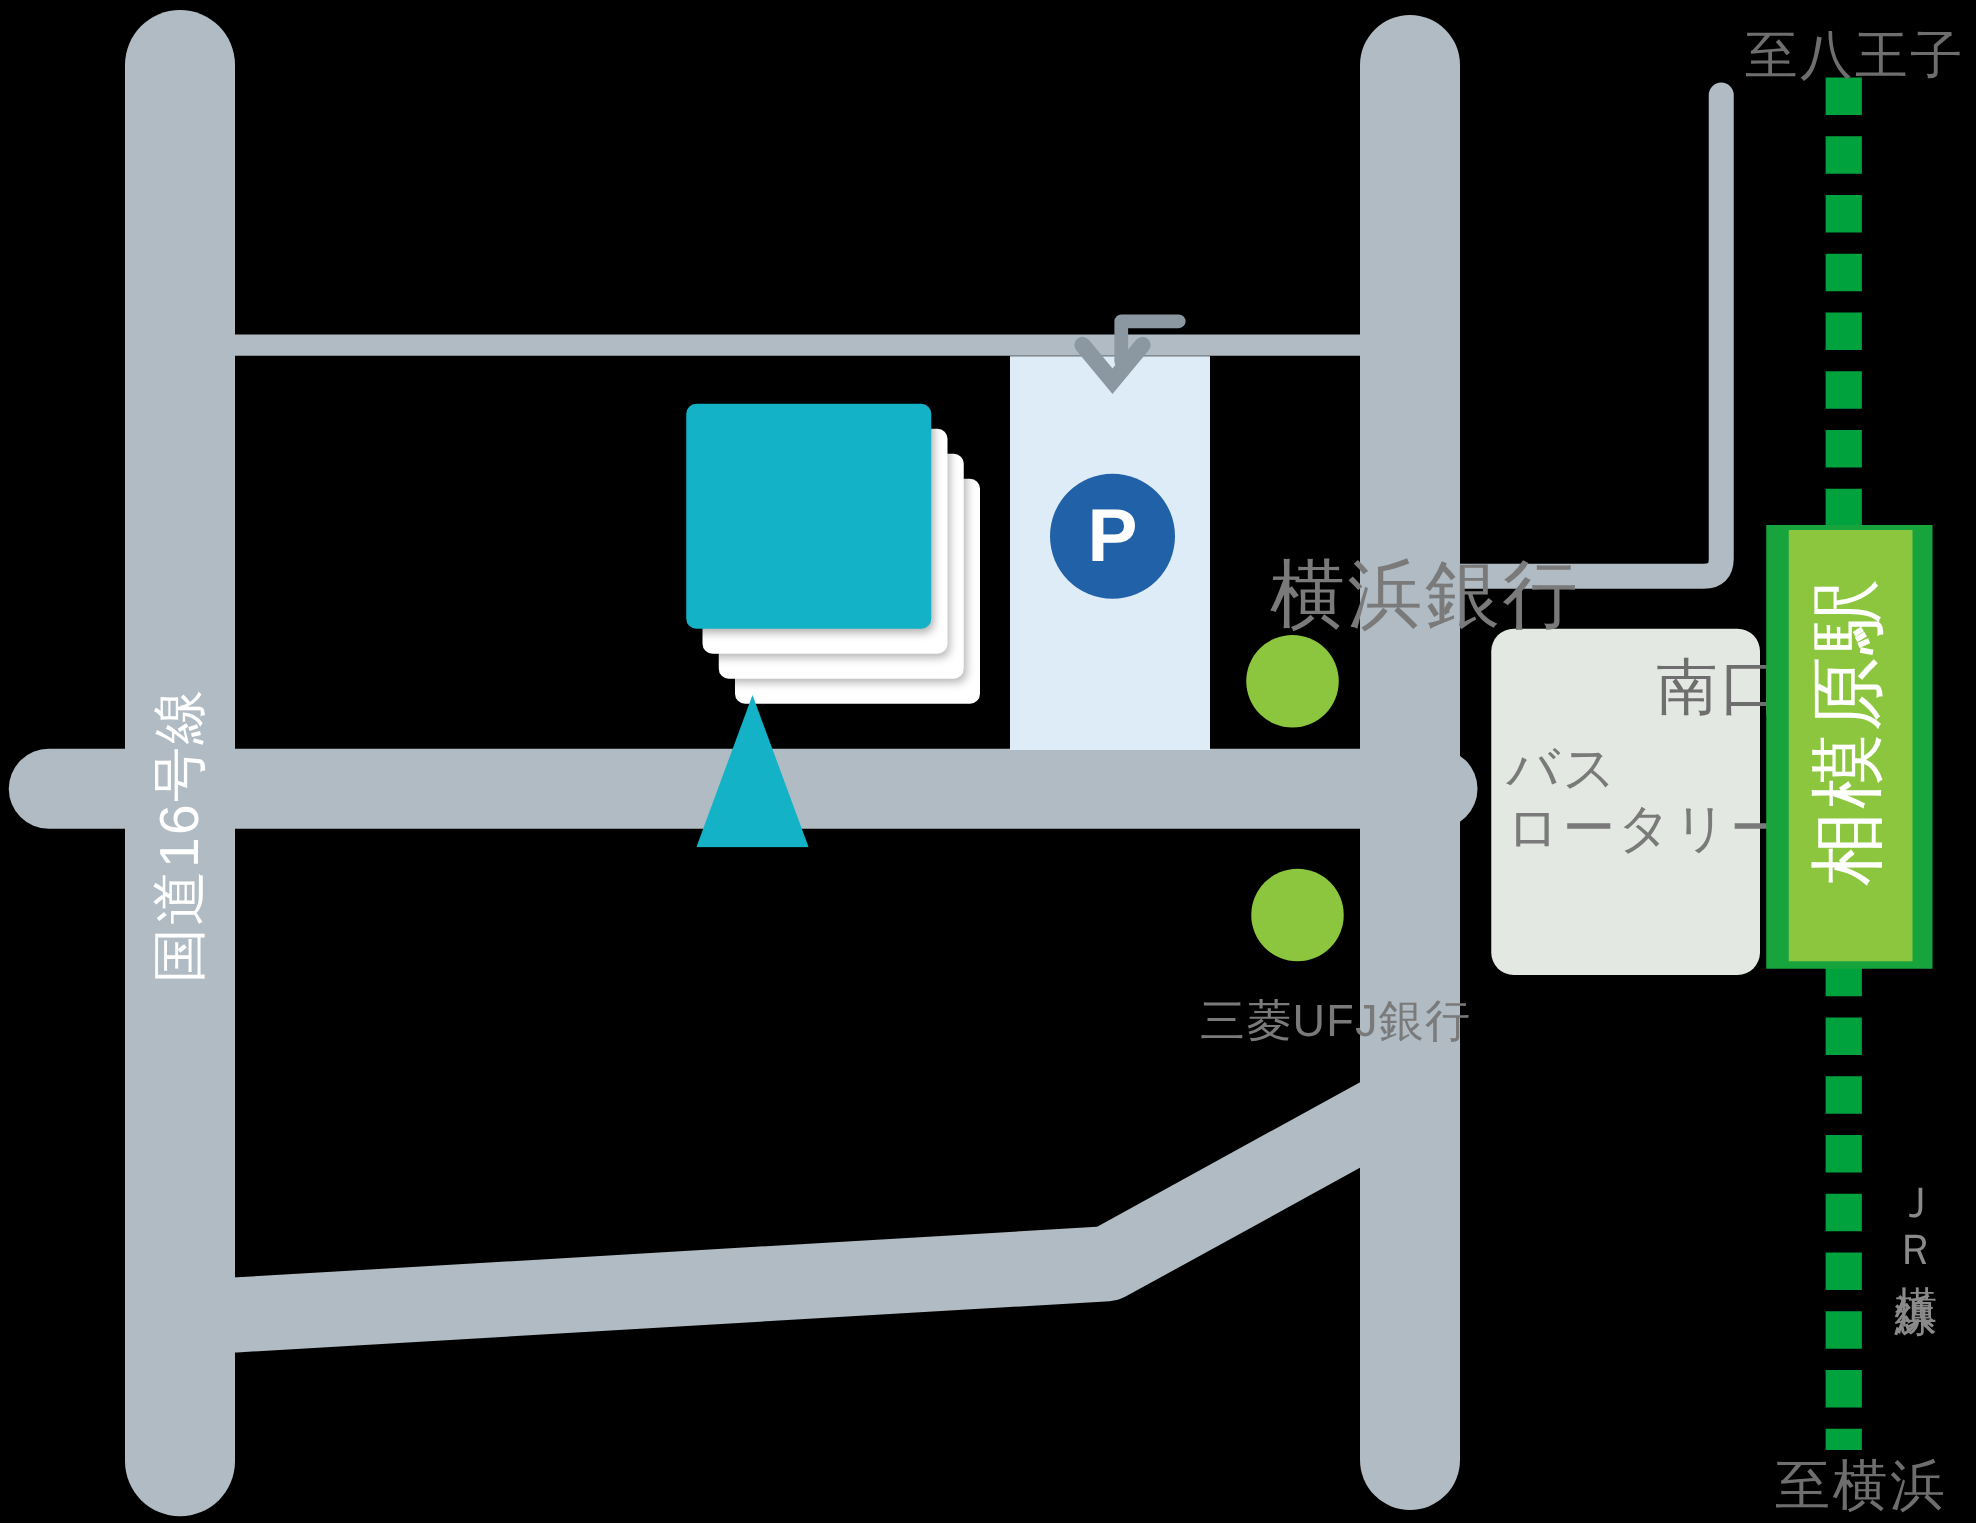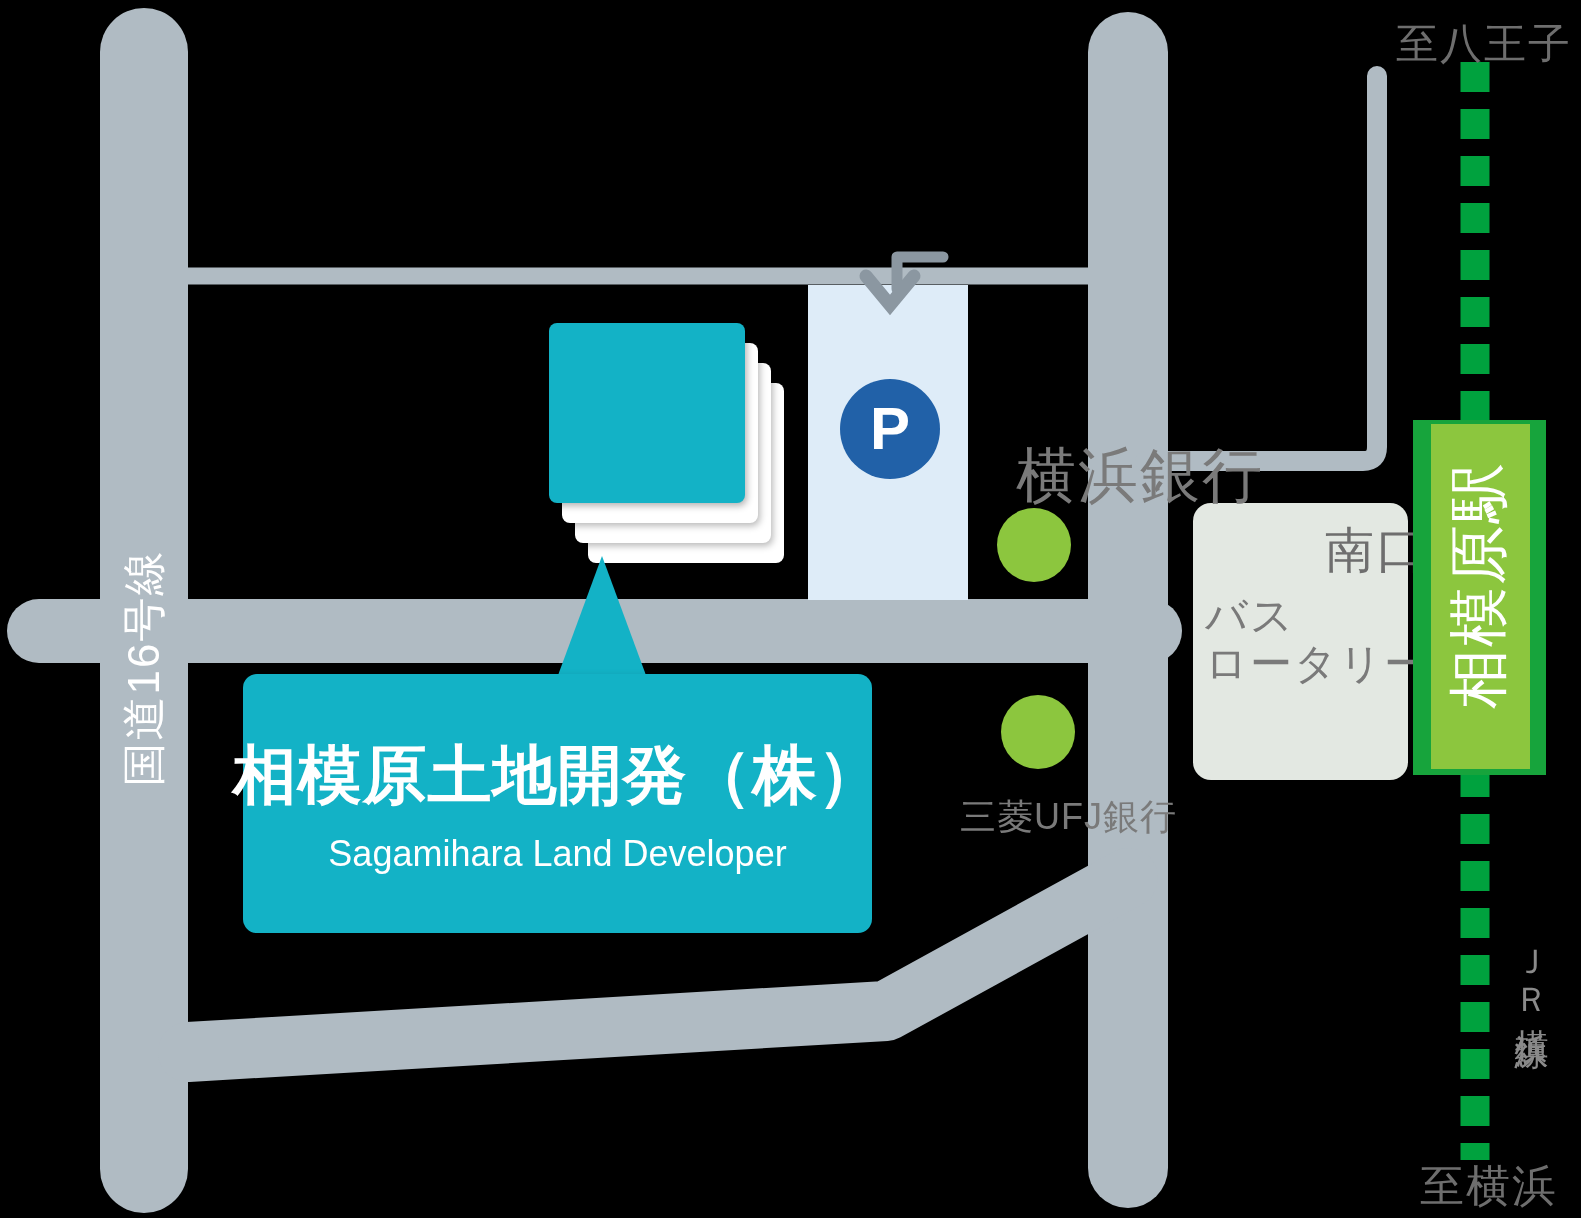--- a/index.html
+++ b/index.html
@@ -35,21 +35,21 @@
             display:flex;align-items:center;justify-content:center;}
   .p-circle span{color:#fff;font-size:60px;font-weight:bold;line-height:1;}
   
   .lbl{white-space:nowrap;line-height:1.15;}
   .gray{color:#7a7a7a;} .dgray{color:#6e6e6e;}
   .bank1{left:1016px;top:441px;font-size:60px;letter-spacing:2px;}
   .bank2{left:960px;top:796px;font-size:36px;letter-spacing:1px;}
   .bus-lbl{left:1205px;top:592px;font-size:42px;letter-spacing:2px;font-family:Liberation Serif, serif;}
   .minami{left:1325px;top:522px;font-size:49px;letter-spacing:2px;}
   .to-hachioji{left:1396px;top:20px;font-size:42px;letter-spacing:2px;}
-  .to-yokohama{left:1420px;top:1164px;font-size:44px;letter-spacing:2px;font-family:Liberation Mono, monospace;}
+  .to-yokohama{left:1420px;top:1164px;font-size:44px;letter-spacing:2px;}
   
   .rot{position:absolute;transform:translate(-50%,-50%) rotate(-90deg);white-space:nowrap;}
   .route16-lbl{left:144px;top:668px;color:#fff;font-size:44px;letter-spacing:2px;}
   .station-lbl{left:1479px;top:585px;color:#fff;font-size:60px;letter-spacing:2px;}
   
   .vert{writing-mode:vertical-rl;text-orientation:mixed;}
   .jr-line{left:1512px;top:926px;font-size:34px;color:#8a8a8a;letter-spacing:4px;}
 </style>
 </head>
 <body>
@@ -94,24 +94,20 @@
   <div class="abs green-dot dot2"></div>
   <div class="abs lbl gray bank1">横浜銀行</div>
   <div class="abs lbl gray bank2">三菱UFJ銀行</div>
 
   <div class="abs sheet sheet3"></div>
   <div class="abs sheet sheet2"></div>
   <div class="abs sheet sheet1"></div>
   <div class="abs hq"></div>
 
   <div class="abs pointer"></div>
-  <div class="abs callout">
-    <div class="title">相模原土地開発（株）</div>
-    <div class="subtitle">Sagamihara Land Developer</div>
-  </div>
 
   <div class="abs p-circle">
     <span>P</span>
   </div>
 
   <div class="rot route16-lbl">国道16号線</div>
   <div class="abs lbl vert jr-line">ＪＲ横浜線</div>
   <div class="abs lbl dgray to-hachioji">至八王子</div>
   <div class="abs lbl dgray to-yokohama">至横浜</div>
 

